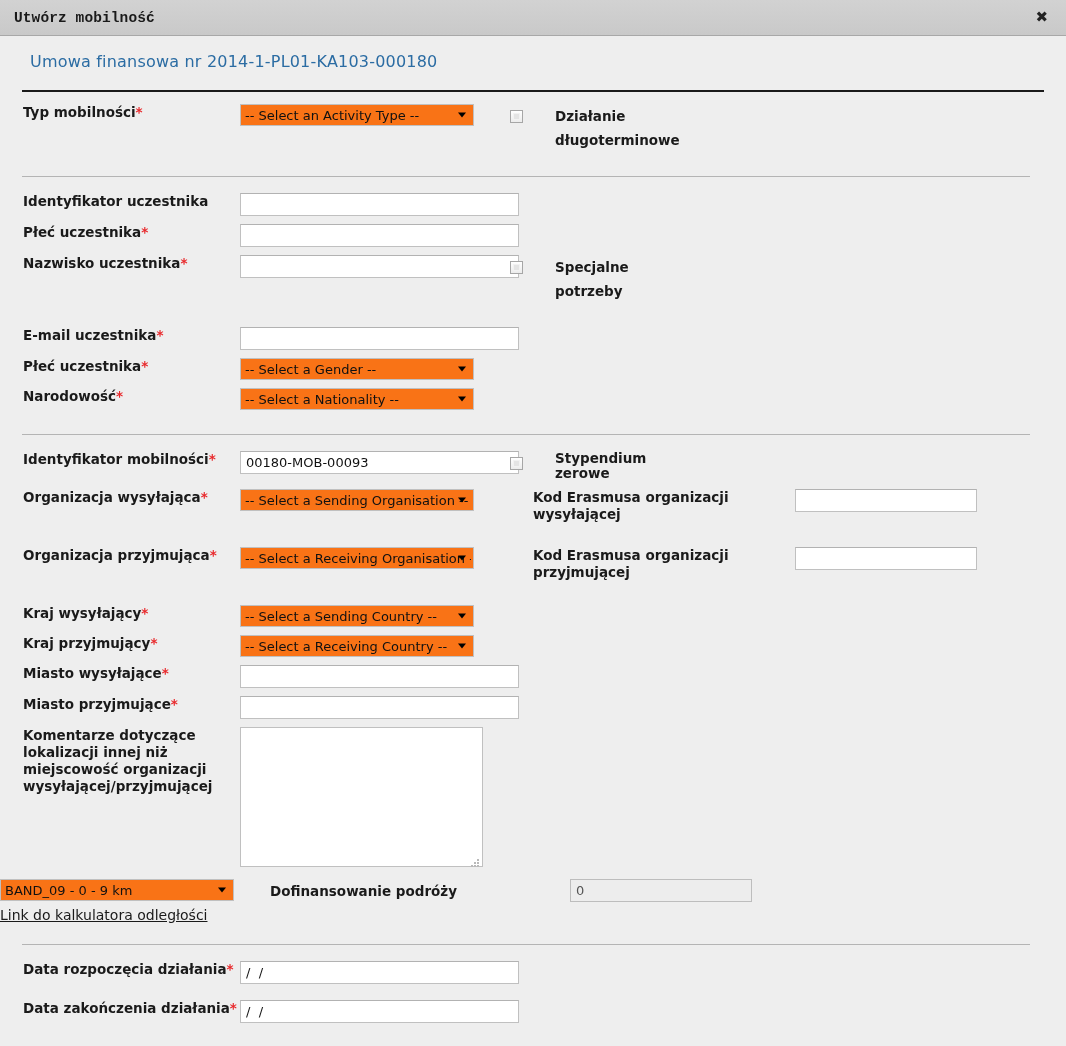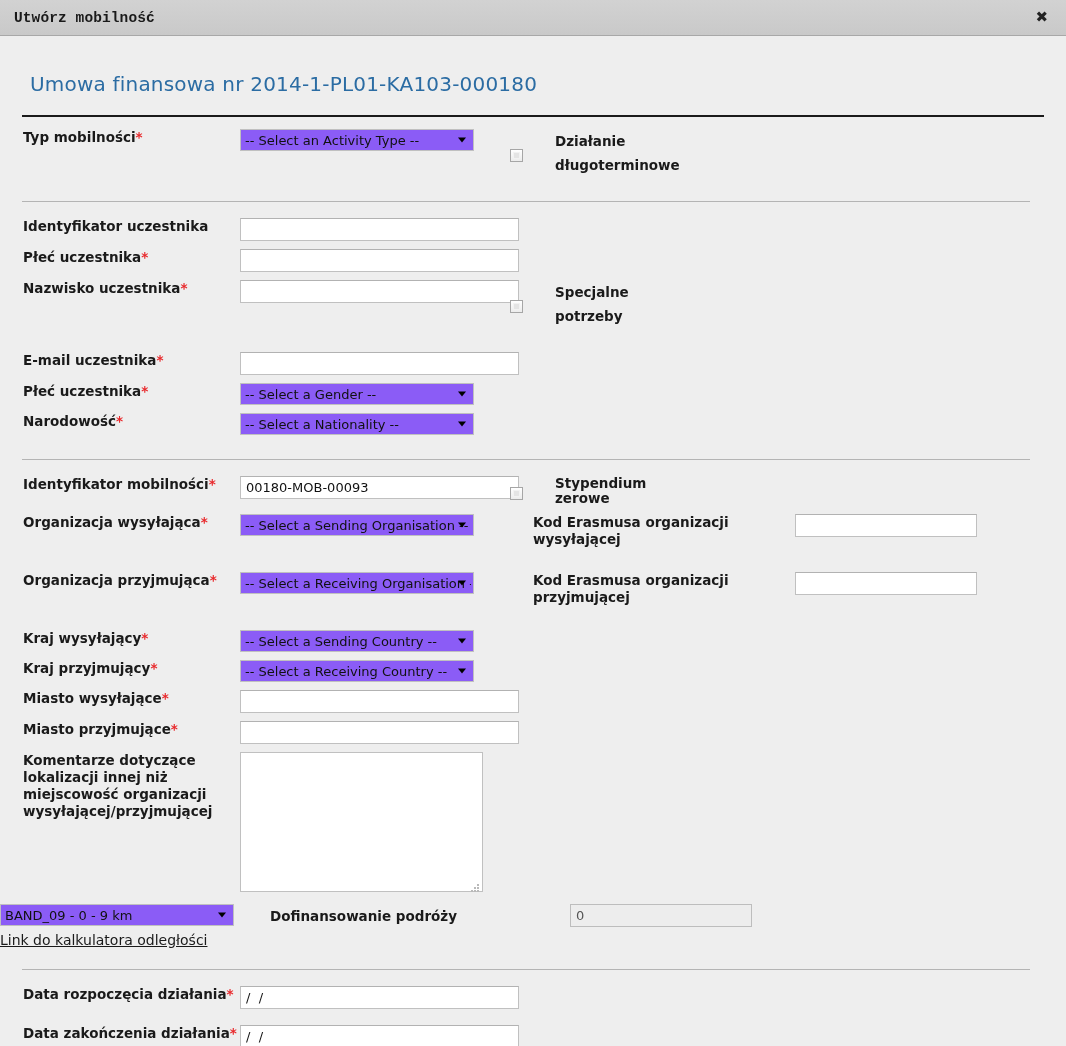--- a/index.html
+++ b/index.html
@@ -45,23 +45,23 @@
   
   .content {
     padding: 0;
     background: #eeeeee;
     height: 1009px;
     box-sizing: border-box;
   }
 
   .agreement-title {
     color: #2b6ca3;
-    font-size: 20px;
+    font-size: 16px;
     font-weight: normal;
-    padding: 36px 0 0 30px;
+    padding: 16px 0 0 30px;
     letter-spacing: 0.2px;
   }
 
   .rule-thick {
     height: 0;
     border-top: 2px solid #1a1a1a;
     margin: 19px 22px 0 22px;
   }
   .rule-thin {
     height: 0;
@@ -134,21 +134,21 @@
     width: 182px;
   }
   input.txt.money {
     width: 182px;
   }
   select.sel {
     width: 234px;
     height: 22px;
     box-sizing: border-box;
     border: 1px solid #c0c0c0;
-    background: #8b5cf6;
+    background: #f97316;
     font-family: "DejaVu Sans", sans-serif;
     font-size: 13px;
     color: #111;
     padding: 1px 2px 1px 4px;
     outline: none;
     -webkit-appearance: none;
     -moz-appearance: none;
     appearance: none;
   }
   .sel-wrap {
@@ -212,21 +212,21 @@
     content: "";
     position: absolute;
     left: 2px; top: 2px;
     right: 2px; bottom: 2px;
     background: #e4e4e4;
     border: 1px solid #f2f2f2;
     box-sizing: border-box;
   }
   .cb-row {
     display: flex;
-    align-items: center;
+    align-items: flex-start;
   }
   .cb-box-col {
     width: 45px;
     min-width: 45px;
     padding-top: 2px;
   }
   .cb-label {
     font-size: 13.5px;
     font-weight: bold;
     color: #1a1a1a;

